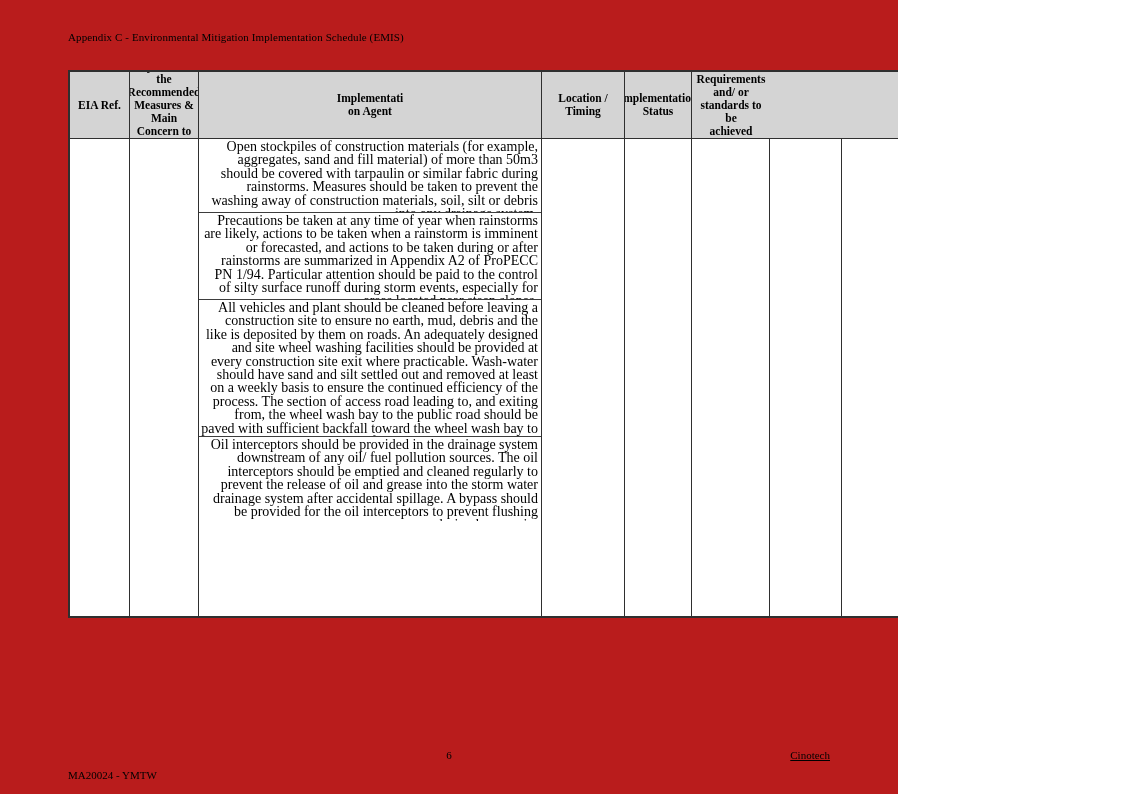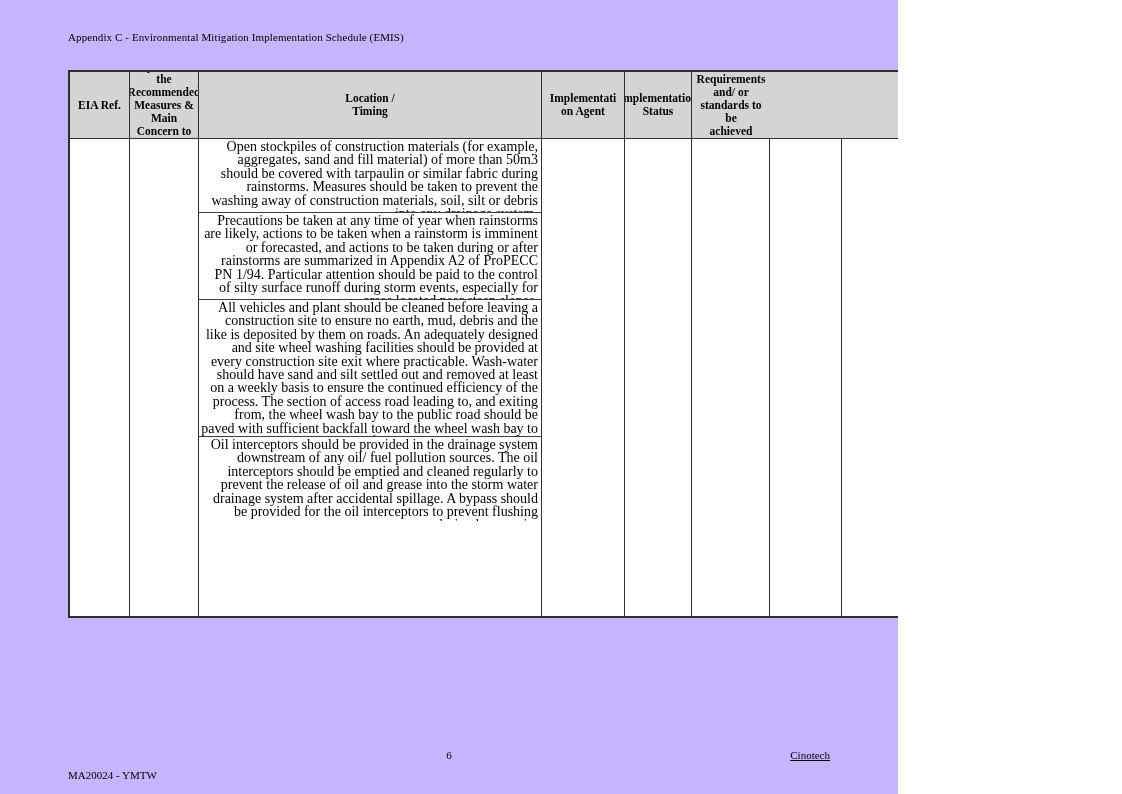--- a/index.html
+++ b/index.html
@@ -1,20 +1,20 @@
 <!DOCTYPE html>
 <html><head>
 <meta charset="utf-8">
 <style>
   html, body { margin: 0; padding: 0; background: #ffffff; }
   .page {
     position: relative;
     width: 898px;
     height: 794px;
-    background: #c4b5fd;
+    background: #b91c1c;
     font-family: "Liberation Serif", "DejaVu Serif", serif;
     color: #000;
     overflow: hidden;
   }
   .doc-title {
     position: absolute;
     left: 68px;
     top: 31px;
     font-size: 11px;
     letter-spacing: 0.1px;
@@ -100,24 +100,24 @@
 
   <div class="emis-table">
 
     <div class="header-row">
       <div class="th">EIA Ref.</div>
       <div class="th">Objectives of the
 Recommended
 Measures &amp; Main
 Concern to
 Address</div>
+      <div class="th">Implementati
+on Agent</div>
       <div class="th">Location /
 Timing</div>
-      <div class="th">Implementati
-on Agent</div>
       <div class="th">Implementation
 Status</div>
       <div class="th">Requirements and/ or
 standards to be
 achieved</div>
     </div>
 
     <div class="body-grid">
       <div class="col"></div>
       <div class="col"></div>

